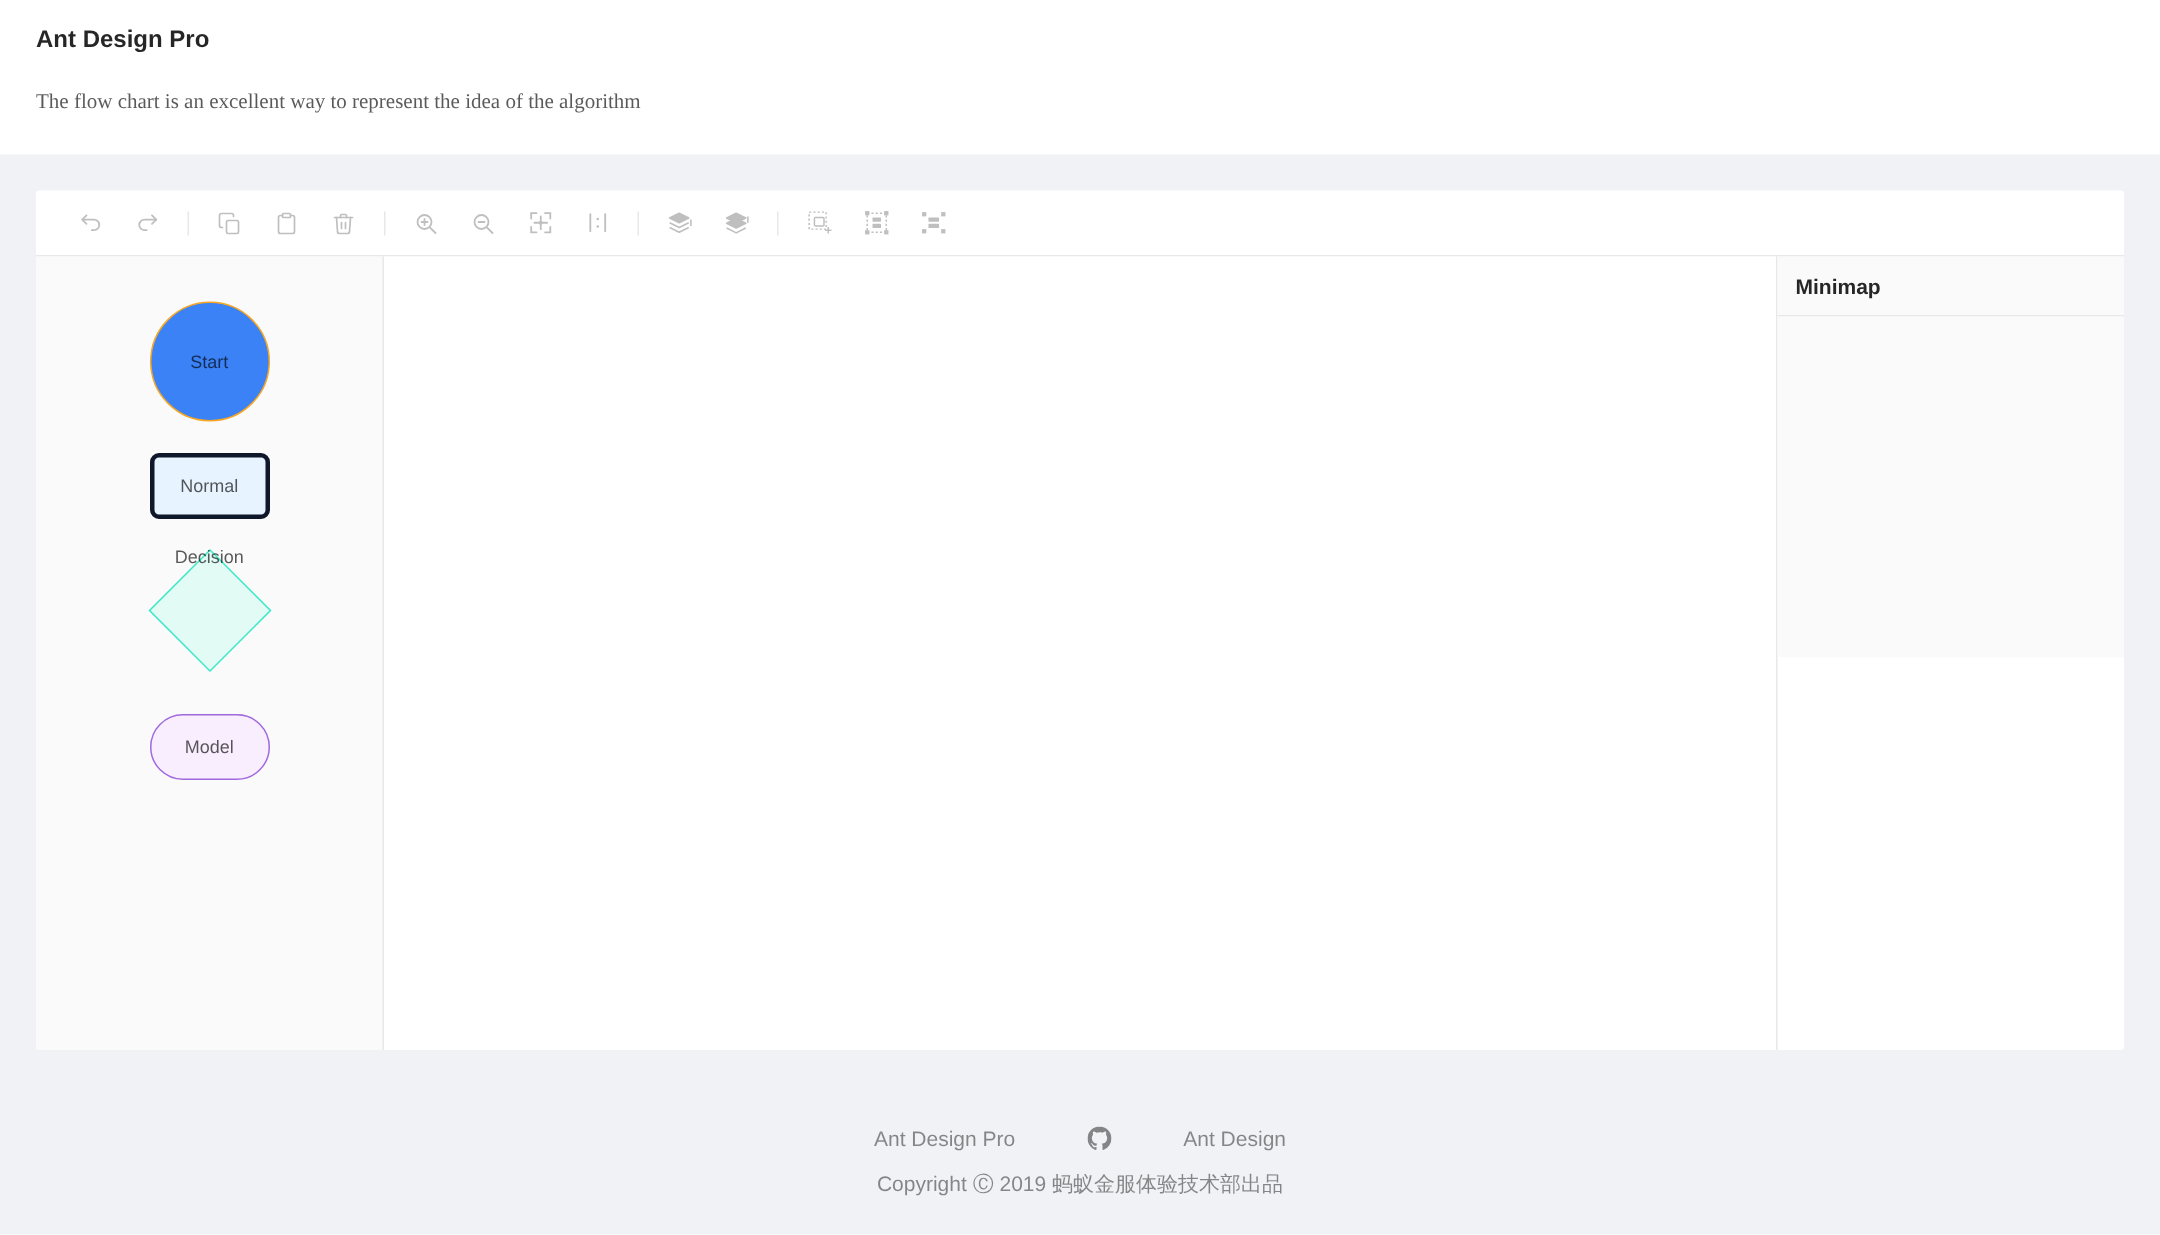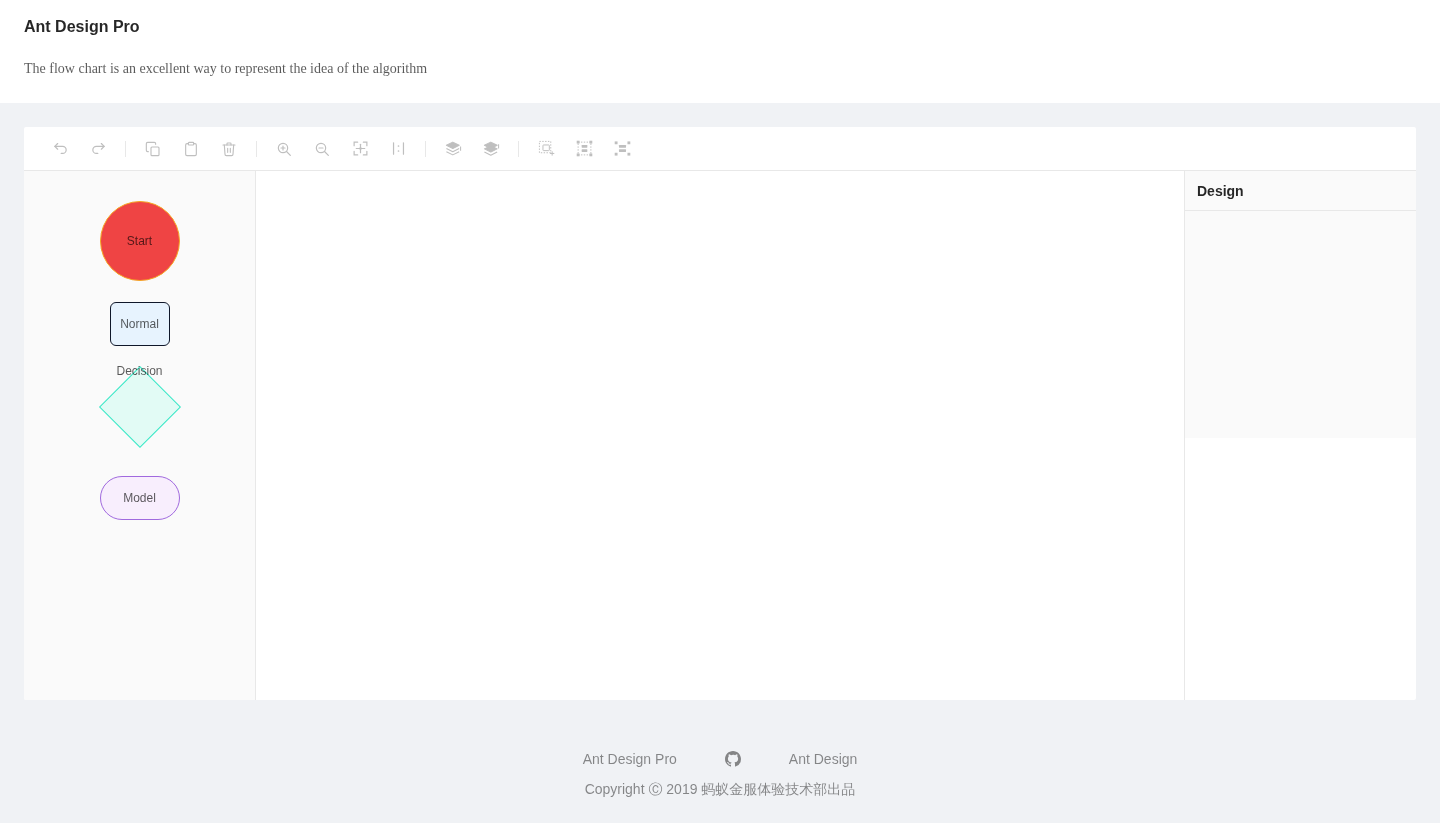--- a/index.html
+++ b/index.html
@@ -112,32 +112,32 @@
     line-height: 1;
     color: rgba(0,0,0,0.65);
     pointer-events: none;
     user-select: none;
   }
 
   .shape-start {
     width: 80px;
     height: 80px;
     border-radius: 50%;
-    background: #ef4444;
+    background: #3b82f6;
     border: 1px solid #F5A623;
     display: flex;
     align-items: center;
     justify-content: center;
   }
   .shape-normal {
-    width: 60px;
+    width: 80px;
     height: 44px;
     border-radius: 6px;
     background: #E7F3FE;
-    border: 1px solid #0f172a;
+    border: 3px solid #0f172a;
     display: flex;
     align-items: center;
     justify-content: center;
   }
   .shape-decision-wrap {
     width: 84px;
     height: 84px;
     position: relative;
     display: flex;
     align-items: flex-start;
@@ -445,21 +445,21 @@
 
       </div>
 
       <div class="canvas-area"></div>
 
       <div class="gutter"></div>
 
       <div class="right-panels">
 
         <div class="panel-section panel-canvas">
-          <div class="panel-header">Design</div>
+          <div class="panel-header">Minimap</div>
           <div class="panel-body"></div>
         </div>
 
 
       </div>
 
     </div>
   </div>
 
   <div class="footer">

